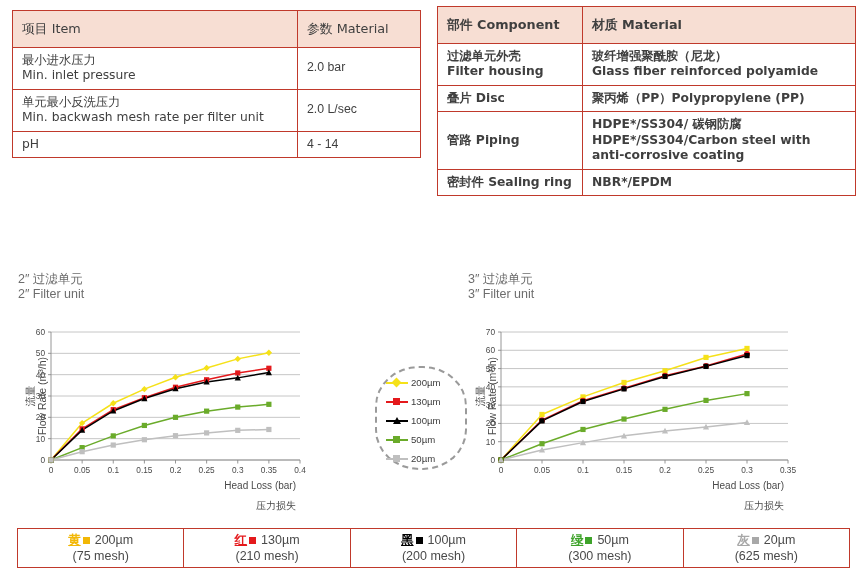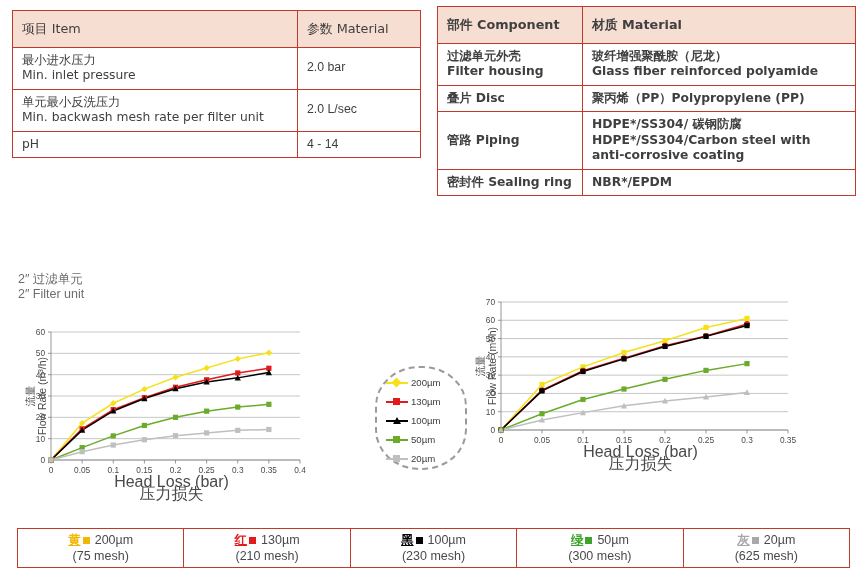--- a/index.html
+++ b/index.html
@@ -37,22 +37,22 @@
   }
   .plot-wrap{position:relative;}
   .ylab{
     position:absolute;
     transform:rotate(-90deg);
     transform-origin:left top;
     font-size:10.5px;line-height:12px;color:#4a4a4a;
     text-align:center;white-space:pre;
   }
   .xlab{
-    position:absolute;text-align:center;width:100%;
-    font-size:16px;line-height:12px;color:#4a4a4a;white-space:pre;
+    position:absolute;text-align:right;width:100%;
+    font-size:10px;line-height:20px;color:#4a4a4a;white-space:pre;
   }
   svg{display:block;}
   .tick{font-size:8.3px;fill:#4a4a4a;font-family:"Liberation Sans",sans-serif;}
 
   
   #legend-box{
     position:absolute;left:375px;top:366px;width:92px;height:104px;
     border:2px dashed #9a9a9a;border-radius:44px/40px;
     box-sizing:border-box;
   }
@@ -278,20 +278,22 @@
           <span class="lg-sym">
             <i style="background:#bfbfbf"></i>
             <b style="background:#bfbfbf"></b>
           </span>
           <span>20µm</span>
         </div>
       </div>
     </div>
 
   <div class="chart-block" id="chart-3in-block" style="left:468px;top:272px;width:382px;height:250px;">
+    <div class="chart-title">3″ 过滤单元
+3″ Filter unit</div>
     <div class="plot-wrap" id="plot3" style="margin-top: 22px; width: 330px; height: 178px;">
         <svg width="330" height="178">
           <rect x="33" y="8" width="287" height="128" fill="#ffffff"></rect>
           <line x1="33" y1="136" x2="320" y2="136" stroke="#b8b8b8" stroke-width="0.8"></line>
           <line x1="33" y1="117.71428571428572" x2="320" y2="117.71428571428572" stroke="#b8b8b8" stroke-width="0.8"></line>
           <line x1="33" y1="99.42857142857143" x2="320" y2="99.42857142857143" stroke="#b8b8b8" stroke-width="0.8"></line>
           <line x1="33" y1="81.14285714285714" x2="320" y2="81.14285714285714" stroke="#b8b8b8" stroke-width="0.8"></line>
           <line x1="33" y1="62.85714285714286" x2="320" y2="62.85714285714286" stroke="#b8b8b8" stroke-width="0.8"></line>
           <line x1="33" y1="44.57142857142857" x2="320" y2="44.57142857142857" stroke="#b8b8b8" stroke-width="0.8"></line>
           <line x1="33" y1="26.285714285714292" x2="320" y2="26.285714285714292" stroke="#b8b8b8" stroke-width="0.8"></line>
@@ -394,21 +396,21 @@
           <span>130µm</span>
         </div>
         <div>(210 mesh)</div>
       </div>
       <div class="mesh-cell">
         <div class="mesh-top">
           <span class="mesh-cn" style="color:#000000">黑</span>
           <span class="mesh-sq" style="background:#000000"></span>
           <span>100µm</span>
         </div>
-        <div>(230 mesh)</div>
+        <div>(200 mesh)</div>
       </div>
       <div class="mesh-cell">
         <div class="mesh-top">
           <span class="mesh-cn" style="color:#3ea32a">绿</span>
           <span class="mesh-sq" style="background:#3ea32a"></span>
           <span>50µm</span>
         </div>
         <div>(300 mesh)</div>
       </div>
       <div class="mesh-cell">

